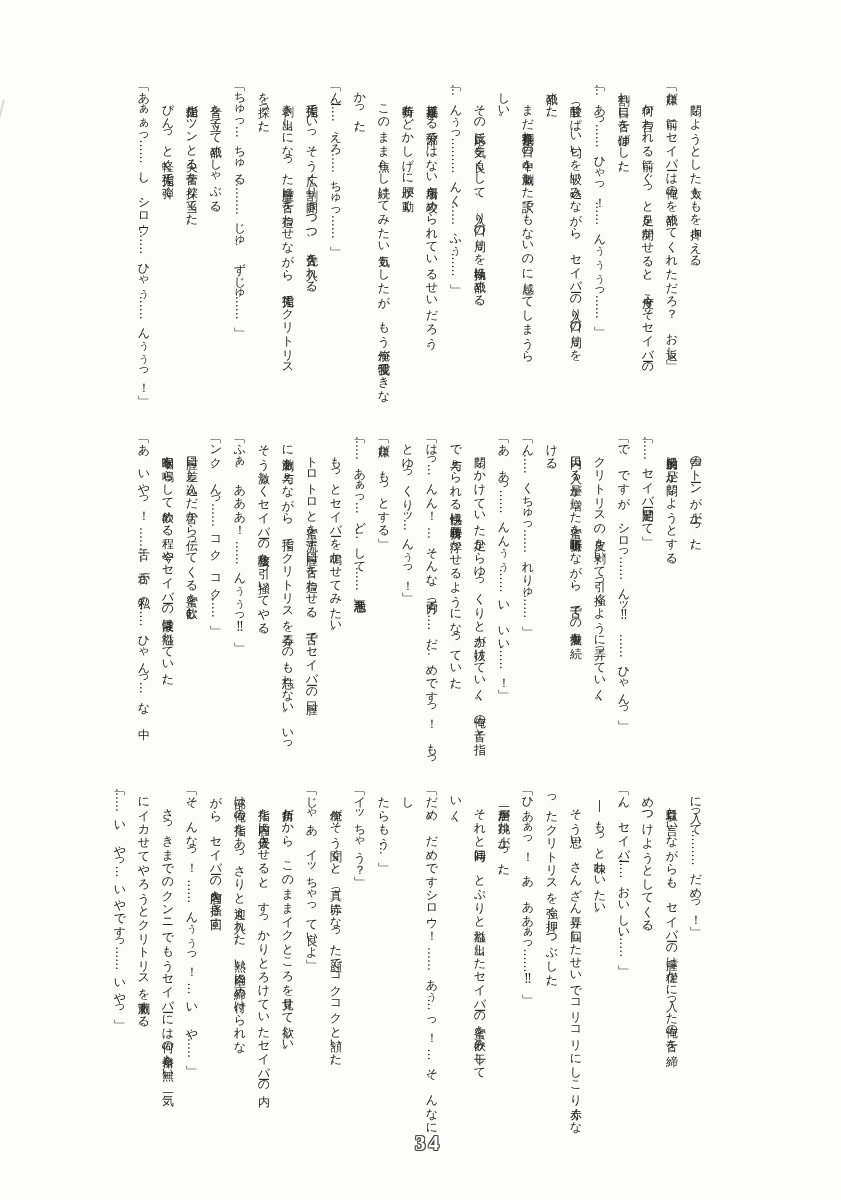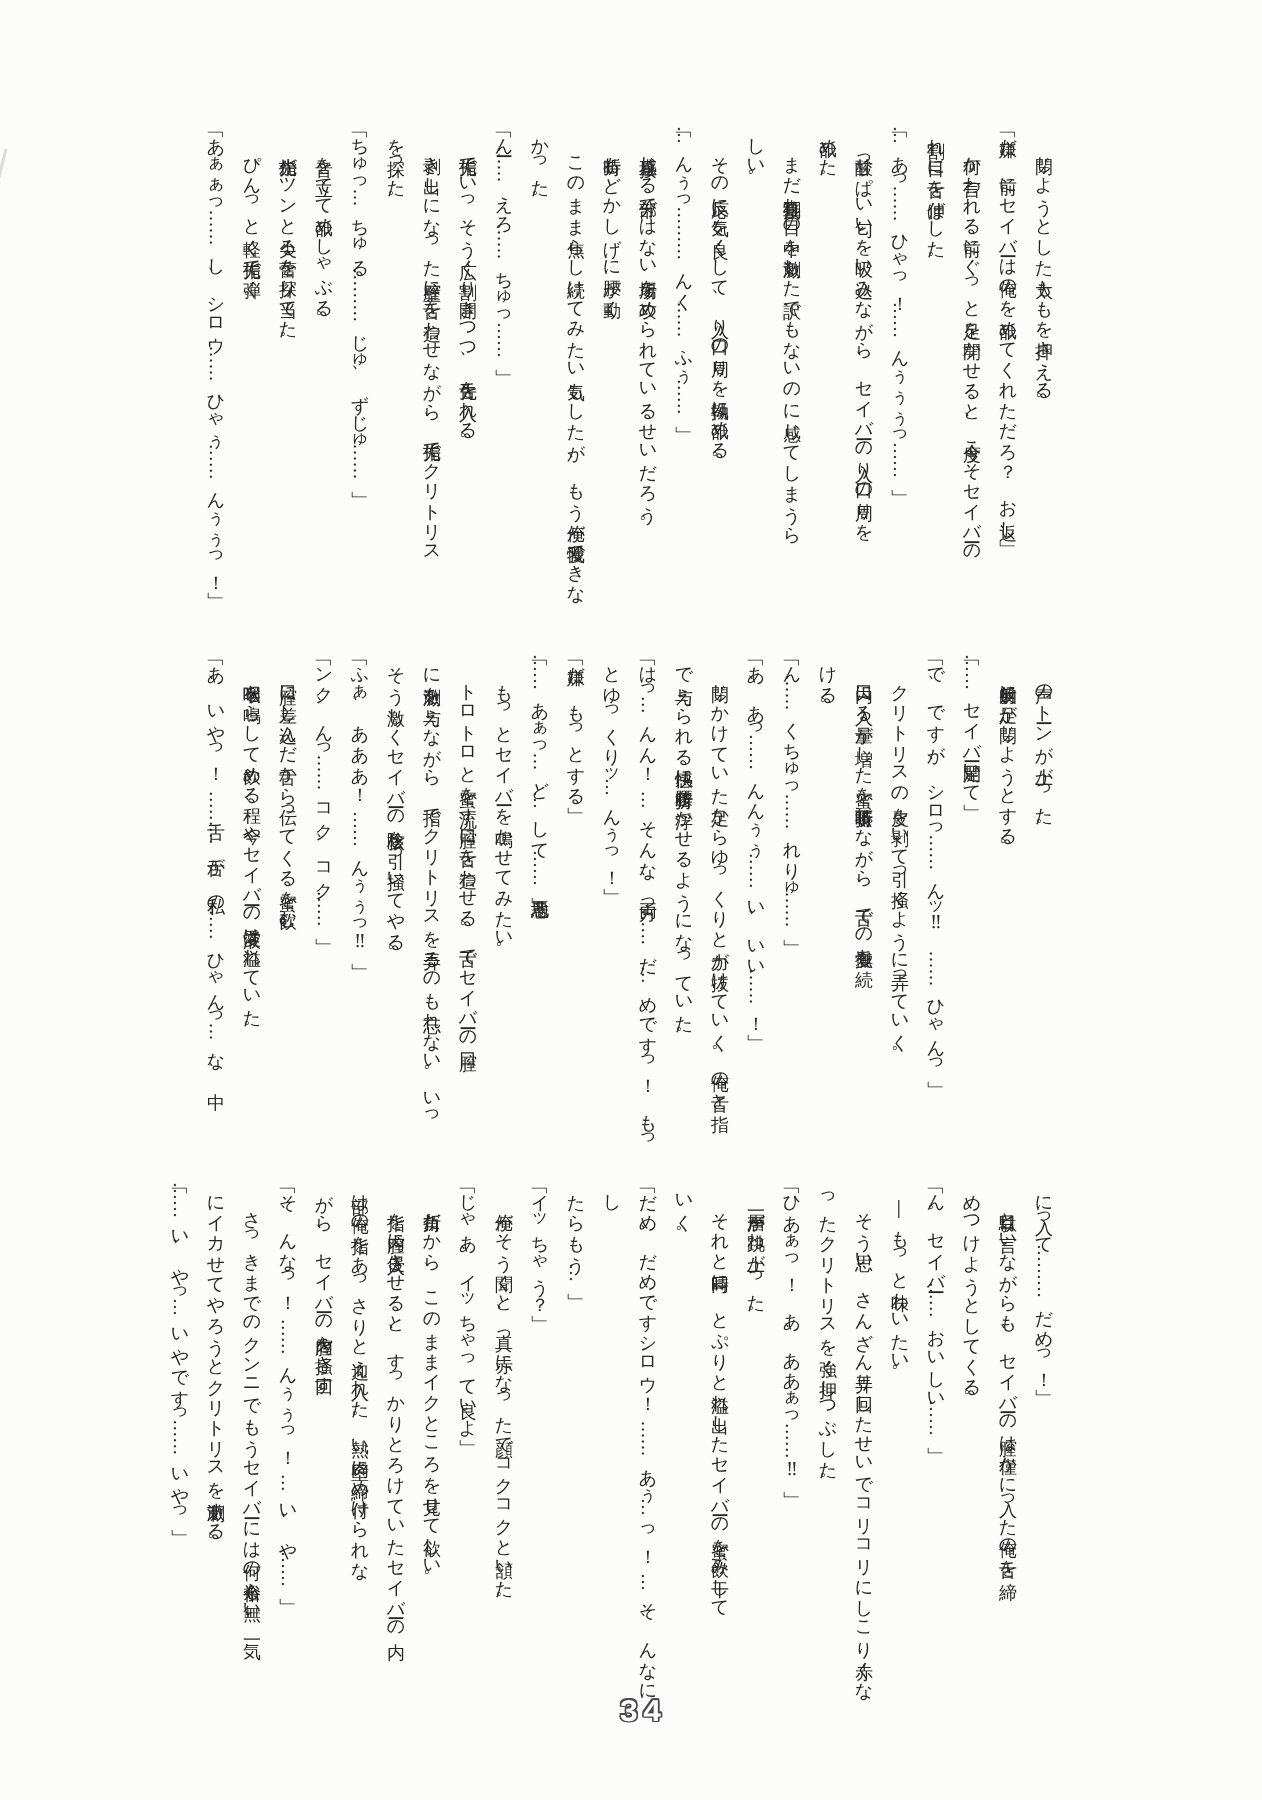--- a/index.html
+++ b/index.html
@@ -43,21 +43,21 @@
   #block1 { top: 436px; }
   #block2 { top: 788px; }
 
   
   .page-number {
     position: absolute;
     left: 16px;
     right: 0;
     top: 1131px;
     text-align: center;
-    font-family: Liberation Mono, monospace;
+    font-family: Liberation Serif, serif;
     font-size: 21px;
     font-weight: bold;
     letter-spacing: 3px;
     color: #ffffff;
     text-shadow:
       -1px -1px 0 #4a4a4a, 1px -1px 0 #4a4a4a,
       -1px  1px 0 #4a4a4a, 1px  1px 0 #4a4a4a,
       -1px  0   0 #4a4a4a, 1px  0   0 #4a4a4a,
        0   -1px 0 #4a4a4a, 0    1px 0 #4a4a4a;
   }

